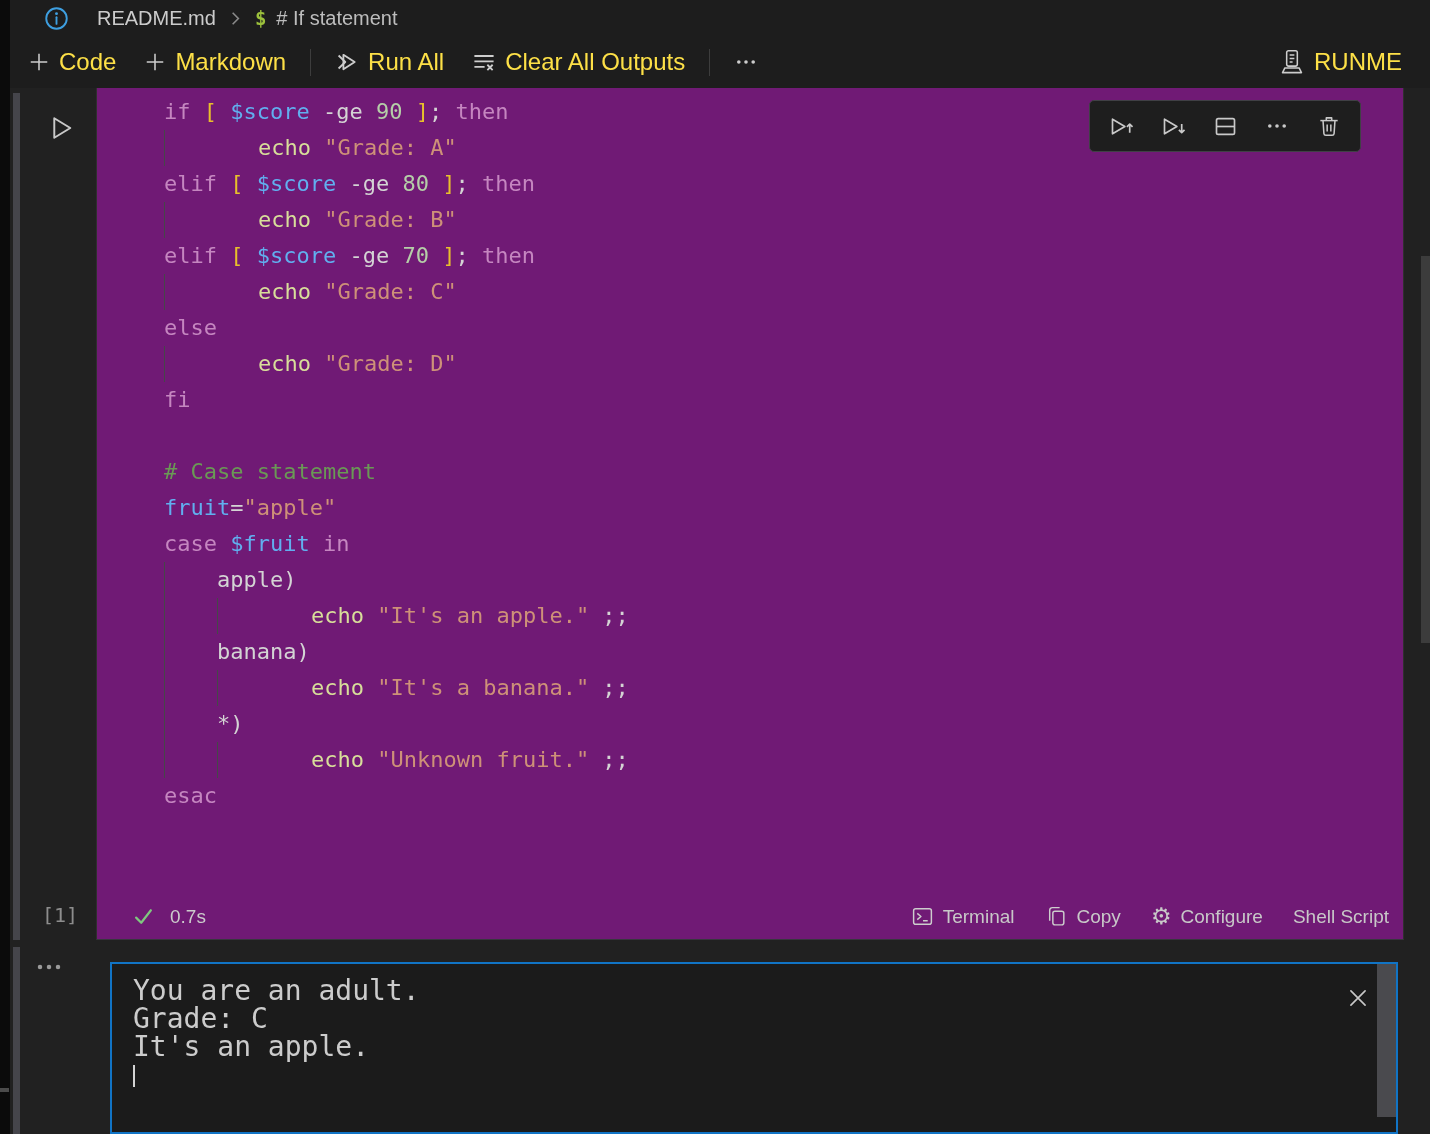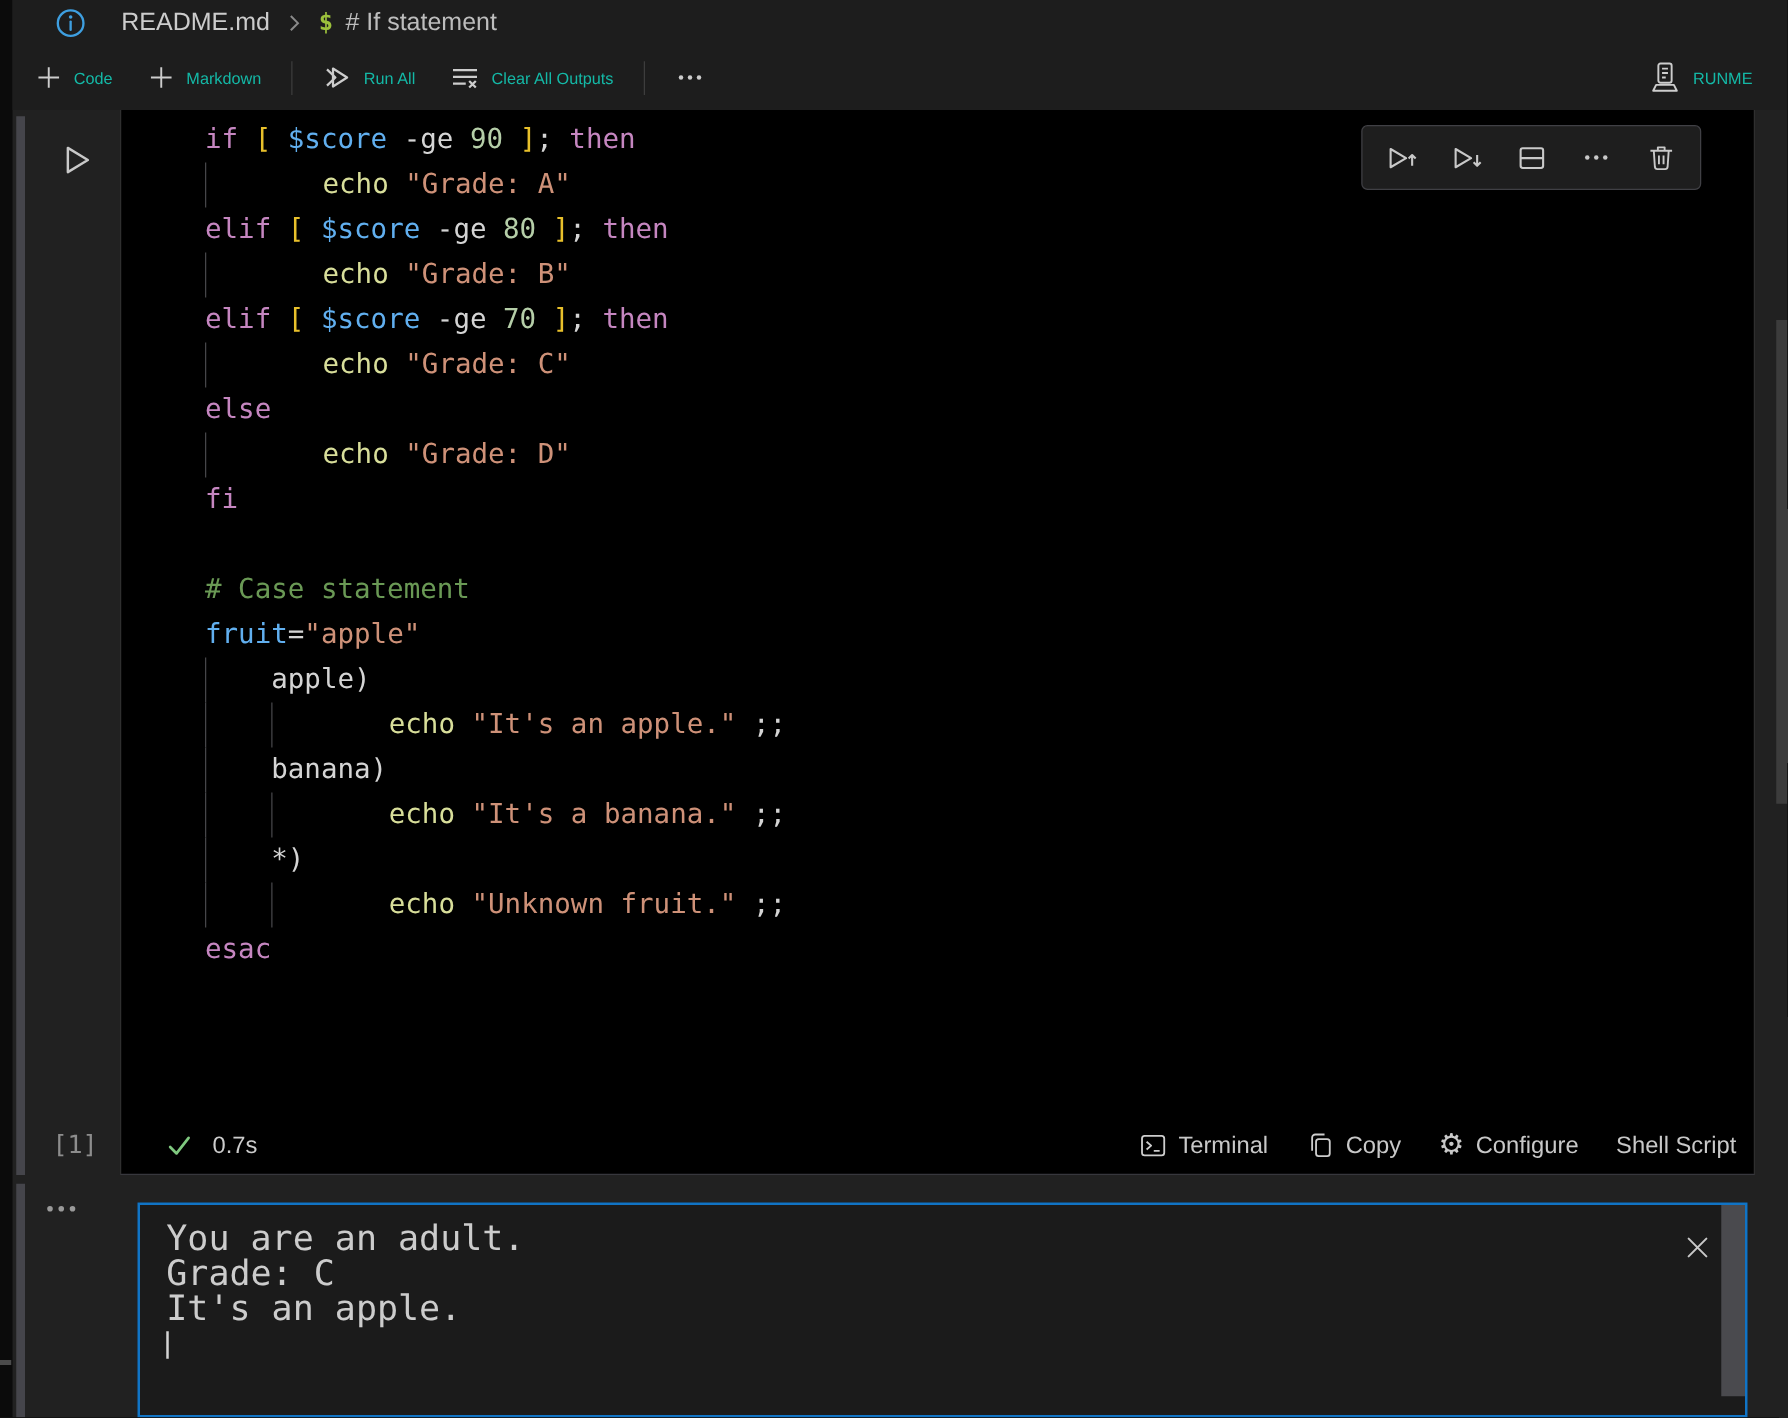--- a/index.html
+++ b/index.html
@@ -20,37 +20,37 @@
     position:absolute;left:10px;top:0;right:0;height:36px;background:#1d1d1d;
     display:flex;align-items:center;gap:10px;padding-left:34px;
     font-size:20px;color:#c5c5c5;
   }
   .crumb-file{color:#cccccc;margin-left:18px;}
   .crumb-prompt{font-weight:bold;font-size:19px;color:var(--prompt,#9CC13C);}
   .crumb-title{color:#bdbdbd;}
 
   .toolbar{
     position:absolute;left:10px;top:36px;right:0;height:52px;background:#1d1d1d;
-    display:flex;align-items:center;font-size:13px;color:#14b8a6;padding:0 14px 0 4px;
+    display:flex;align-items:center;font-size:24px;color:#fde047;padding:0 14px 0 4px;
   }
   .tb-btn{display:flex;align-items:center;gap:9px;padding:0 14px;height:36px;border-radius:5px;cursor:default;}
   .tb-sep{width:1px;height:27px;background:#3d3d3d;margin:0 10px;}
   .tb-spring{margin-left:auto;}
   .icon{display:inline-flex;align-items:center;justify-content:center;color:#cdcdcd;}
   .gear-glyph{font-family:"DejaVu Sans",sans-serif;font-size:23px;line-height:1;color:#c8c8c8;}
 
   
   .focus-bar{position:absolute;left:13px;width:7px;background:#45454b;}
   .focus-bar.seg1{top:93px;height:847px;}
   .focus-bar.seg2{top:947px;height:187px;}
   .run-cell-btn{position:absolute;left:44px;top:112px;width:32px;height:32px;color:#c9c9c9;}
   .exec-count{position:absolute;left:38px;top:903px;width:44px;text-align:center;font-size:20px;color:#8d8d8d;}
 
   .editor-frame{
-    position:absolute;left:96px;top:88px;width:1308px;height:852px;background:#000000;
+    position:absolute;left:96px;top:88px;width:1308px;height:852px;background:#701a75;
     border-left:1px solid #2f2f2f;border-right:1px solid #2f2f2f;border-bottom:1px solid #37373d;
     box-sizing:border-box;
   }
   .code-area{position:absolute;left:0;top:6px;right:14px;font-size:22px;}
   .code-line{position:relative;height:36px;line-height:36px;padding-left:67px;white-space:pre;}
   .code-text{white-space:pre;}
   .indent-guide{position:absolute;top:0;bottom:0;width:0;border-left:1px solid #464649;}
   .tok-kw{color:var(--kw,#C586C0);}
   .tok-br{color:var(--br,#E8C02B);}
   .tok-var{color:var(--var,#61AFEF);}
@@ -197,20 +197,21 @@
         <div class="code-line"><span class="code-text"><span class="tok-kw">elif</span><span class="tok-pl"> </span><span class="tok-br">[</span><span class="tok-pl"> </span><span class="tok-var">$score</span><span class="tok-pl"> -ge </span><span class="tok-num">80</span><span class="tok-pl"> </span><span class="tok-br">]</span><span class="tok-pl">; </span><span class="tok-kw">then</span></span></div>
         <div class="code-line"><span class="indent-guide" style="left: calc(0ch + 67px);"></span><span class="code-text">    <span class="tok-fn">echo</span><span class="tok-pl"> </span><span class="tok-str">"Grade: B"</span></span></div>
         <div class="code-line"><span class="code-text"><span class="tok-kw">elif</span><span class="tok-pl"> </span><span class="tok-br">[</span><span class="tok-pl"> </span><span class="tok-var">$score</span><span class="tok-pl"> -ge </span><span class="tok-num">70</span><span class="tok-pl"> </span><span class="tok-br">]</span><span class="tok-pl">; </span><span class="tok-kw">then</span></span></div>
         <div class="code-line"><span class="indent-guide" style="left: calc(0ch + 67px);"></span><span class="code-text">    <span class="tok-fn">echo</span><span class="tok-pl"> </span><span class="tok-str">"Grade: C"</span></span></div>
         <div class="code-line"><span class="code-text"><span class="tok-kw">else</span></span></div>
         <div class="code-line"><span class="indent-guide" style="left: calc(0ch + 67px);"></span><span class="code-text">    <span class="tok-fn">echo</span><span class="tok-pl"> </span><span class="tok-str">"Grade: D"</span></span></div>
         <div class="code-line"><span class="code-text"><span class="tok-kw">fi</span></span></div>
         <div class="code-line"><span class="code-text"></span></div>
         <div class="code-line"><span class="code-text"><span class="tok-cm"># Case statement</span></span></div>
         <div class="code-line"><span class="code-text"><span class="tok-var">fruit</span><span class="tok-pl">=</span><span class="tok-str">"apple"</span></span></div>
+        <div class="code-line"><span class="code-text"><span class="tok-kw">case</span><span class="tok-pl"> </span><span class="tok-var">$fruit</span><span class="tok-pl"> </span><span class="tok-kw">in</span></span></div>
         <div class="code-line"><span class="indent-guide" style="left: calc(0ch + 67px);"></span><span class="code-text">    <span class="tok-pl">apple)</span></span></div>
         <div class="code-line"><span class="indent-guide" style="left: calc(0ch + 67px);"></span><span class="indent-guide" style="left: calc(4ch + 67px);"></span><span class="code-text">        <span class="tok-fn">echo</span><span class="tok-pl"> </span><span class="tok-str">"It's an apple."</span><span class="tok-pl"> ;;</span></span></div>
         <div class="code-line"><span class="indent-guide" style="left: calc(0ch + 67px);"></span><span class="code-text">    <span class="tok-pl">banana)</span></span></div>
         <div class="code-line"><span class="indent-guide" style="left: calc(0ch + 67px);"></span><span class="indent-guide" style="left: calc(4ch + 67px);"></span><span class="code-text">        <span class="tok-fn">echo</span><span class="tok-pl"> </span><span class="tok-str">"It's a banana."</span><span class="tok-pl"> ;;</span></span></div>
         <div class="code-line"><span class="indent-guide" style="left: calc(0ch + 67px);"></span><span class="code-text">    <span class="tok-pl">*)</span></span></div>
         <div class="code-line"><span class="indent-guide" style="left: calc(0ch + 67px);"></span><span class="indent-guide" style="left: calc(4ch + 67px);"></span><span class="code-text">        <span class="tok-fn">echo</span><span class="tok-pl"> </span><span class="tok-str">"Unknown fruit."</span><span class="tok-pl"> ;;</span></span></div>
         <div class="code-line"><span class="code-text"><span class="tok-kw">esac</span></span></div>
       </div>
 
     <div class="cell-status">

